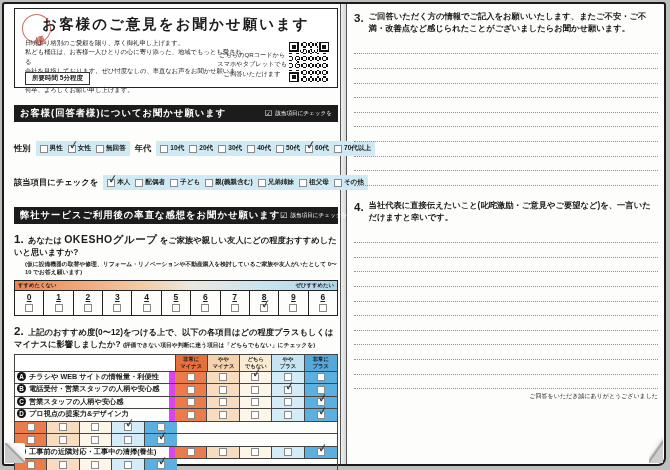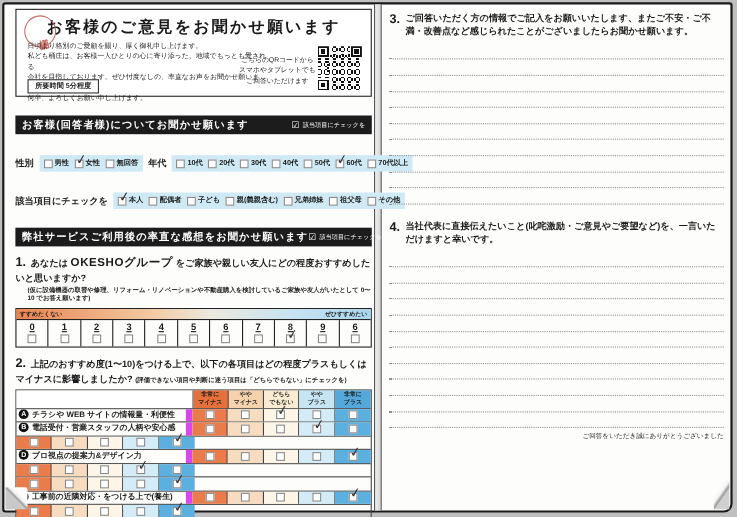--- a/index.html
+++ b/index.html
@@ -512,21 +512,21 @@
           </div>
           <div class="nps-cell">
             <span class="nps-num">6</span>
             <span class="cb"></span>
           </div>
         </div>
     </div>
 
     <div class="qline">
       <span class="qnum">2.</span>
-      <span>上記のおすすめ度(1〜10)をつける上で、以下の各項目はどの程度プラスもしくはマイナスに影響しましたか?</span>
+      <span>上記のおすすめ度(0〜12)をつける上で、以下の各項目はどの程度プラスもしくはマイナスに影響しましたか?</span>
       <span class="qnote">(評価できない項目や判断に迷う項目は「どちらでもない」にチェックを)</span>
     </div>
 
     <div class="q2t" id="q2-table">
         <div class="q2-hrow">
           <div class="q2-corner"></div>
           <div class="q2-colh" style="background: rgb(229, 112, 60); white-space: pre-line;">非常に
 マイナス</div>
           <div class="q2-colh" style="background: rgb(244, 210, 174); white-space: pre-line;">やや
 マイナス</div>
@@ -577,20 +577,24 @@
           <div class="q2-cell" style="background: rgb(211, 236, 248);">
             <span class="cb">
               <i class="tick">✓</i>
             </span>
           </div>
           <div class="q2-cell" style="background: rgb(92, 176, 224);">
             <span class="cb"></span>
           </div>
         </div>
         <div class="q2-row">
+          <div class="q2-label">
+            <span class="circ">C</span>
+            <span>営業スタッフの人柄や安心感</span>
+          </div>
           <div class="q2-cell" style="background: rgb(233, 124, 74);">
             <span class="cb"></span>
           </div>
           <div class="q2-cell" style="background: rgb(247, 220, 192);">
             <span class="cb"></span>
           </div>
           <div class="q2-cell" style="background: rgb(253, 246, 232);">
             <span class="cb"></span>
           </div>
           <div class="q2-cell" style="background: rgb(211, 236, 248);">
@@ -659,21 +663,21 @@
           </div>
           <div class="q2-cell" style="background: rgb(92, 176, 224);">
             <span class="cb">
               <i class="tick">✓</i>
             </span>
           </div>
         </div>
         <div class="q2-row">
           <div class="q2-label">
             <span class="circ">G</span>
-            <span>工事前の近隣対応・をつける上で(養生)</span>
+            <span>工事前の近隣対応・工事中の清掃(養生)</span>
           </div>
           <div class="q2-cell" style="background: rgb(233, 124, 74);">
             <span class="cb"></span>
           </div>
           <div class="q2-cell" style="background: rgb(247, 220, 192);">
             <span class="cb"></span>
           </div>
           <div class="q2-cell" style="background: rgb(253, 246, 232);">
             <span class="cb"></span>
           </div>

